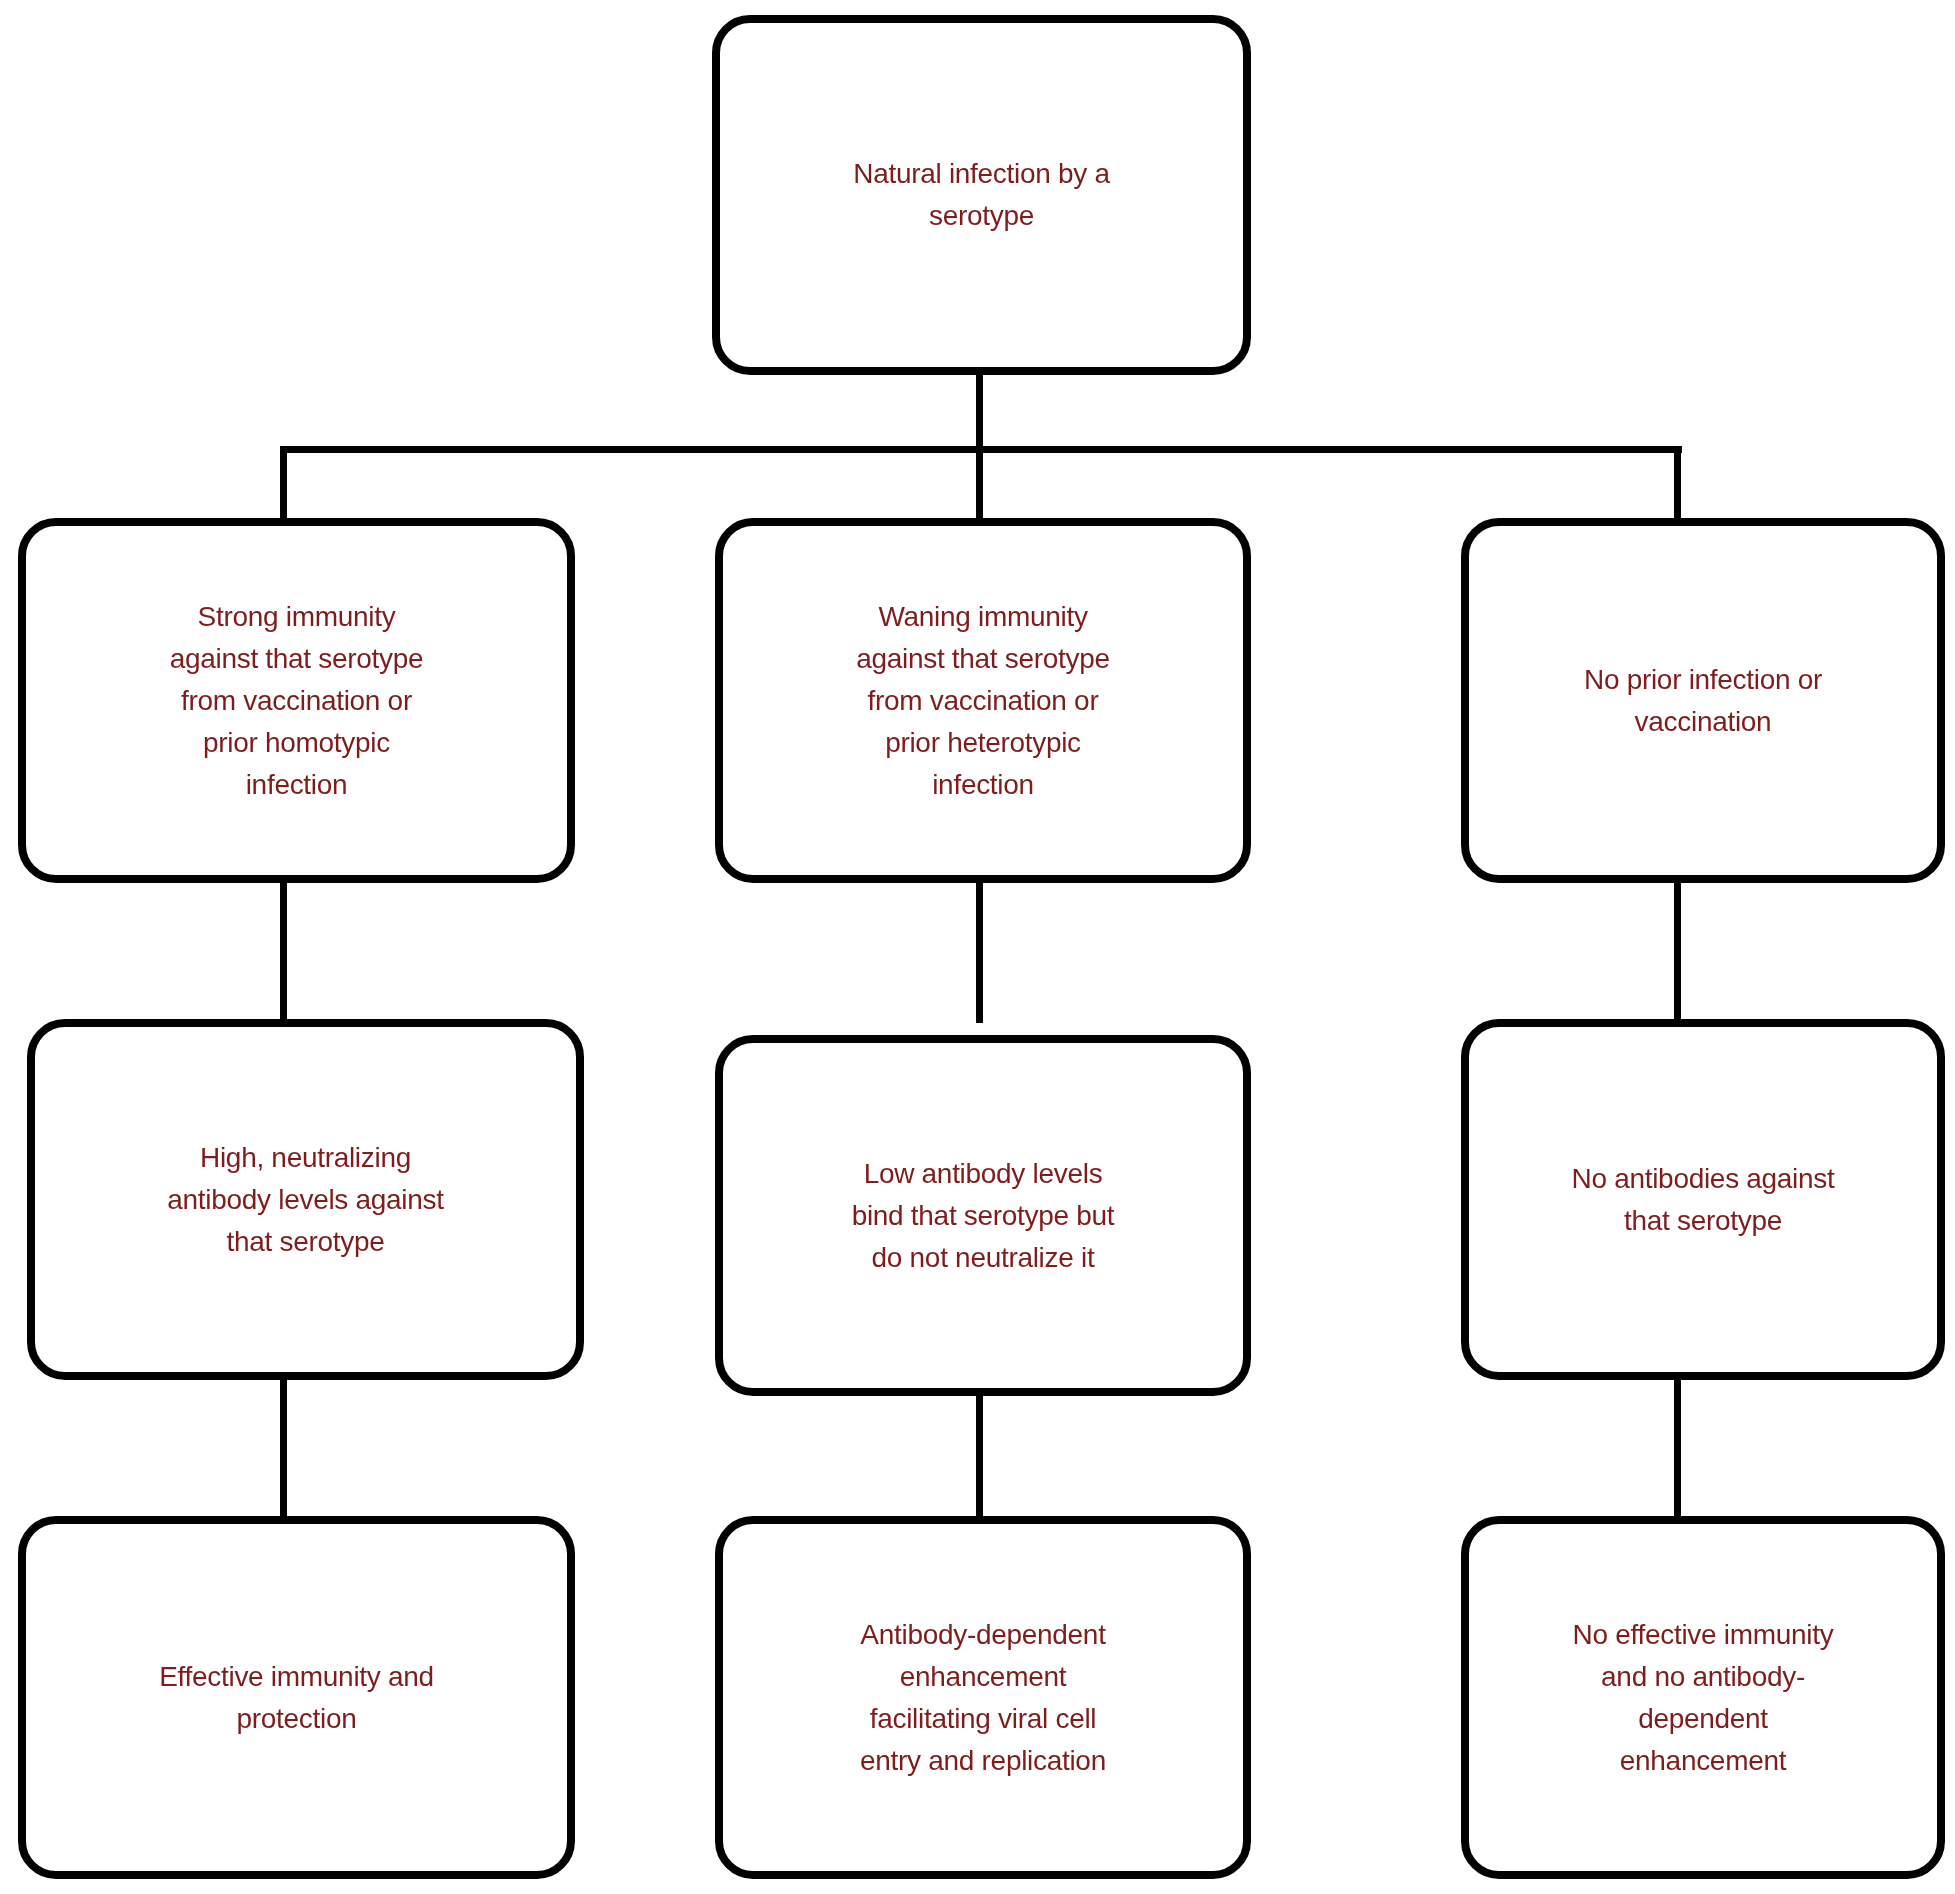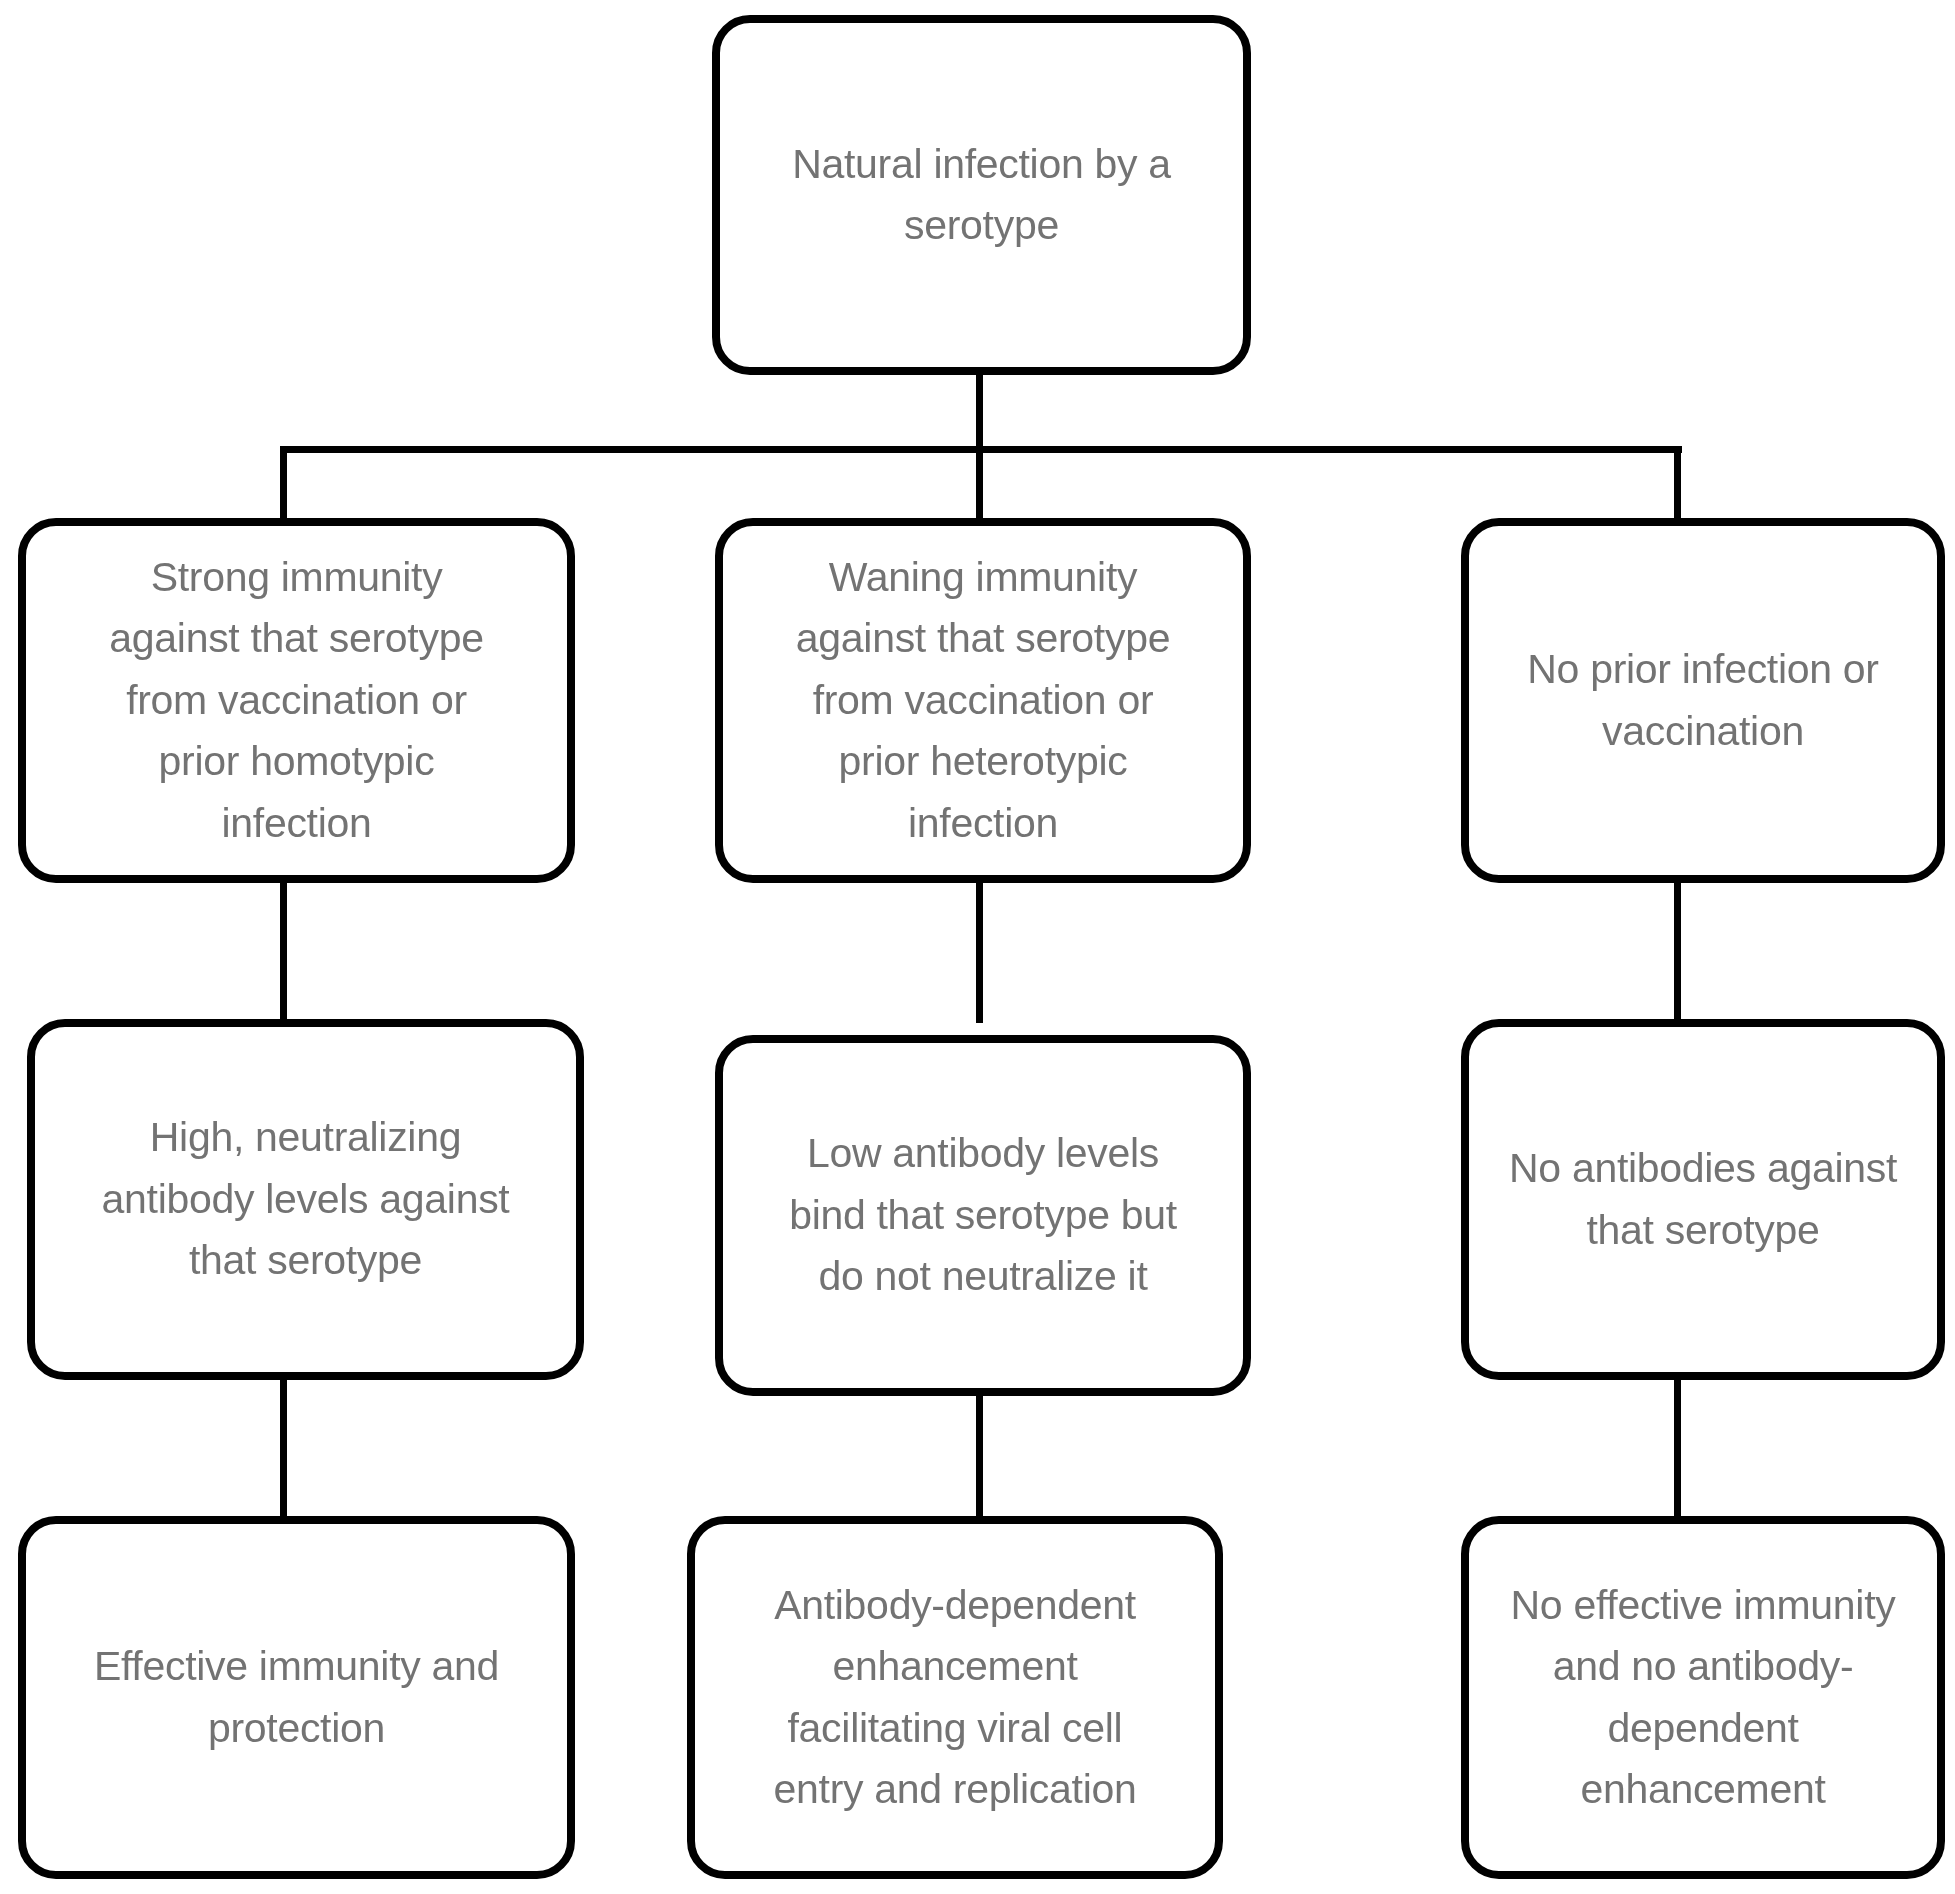--- a/index.html
+++ b/index.html
@@ -22,40 +22,40 @@
     border-radius: 38px;
     display: flex;
     align-items: center;
     justify-content: center;
     text-align: center;
     padding: 6px 7.3px;
     z-index: 2;
   }
   .node .txt {
     white-space: pre-line;
-    font-size: 41px;
+    font-size: 28px;
     line-height: 1.5;
-    color: #737373;
+    color: #7f1d1d;
     letter-spacing: -0.3px;
   }
   .conn {
     position: absolute;
     background: #000000;
     z-index: 1;
   }
   
   .box-root   { left: 712px; top: 15px;   width: 539px; height: 360px; }
   .box-l1     { left: 18px;   top: 518px;  width: 557px; height: 365px; }
   .box-m1     { left: 715px; top: 518px;  width: 536px; height: 365px; }
   .box-r1     { left: 1461px; top: 518px;  width: 484px; height: 365px; }
   .box-l2     { left: 18px;   top: 1019px; width: 557px; height: 361px; margin-left: 9px; }
   .box-m2     { left: 715px; top: 1019px; width: 536px; height: 361px; margin-top: 16px; }
   .box-r2     { left: 1461px; top: 1019px; width: 484px; height: 361px; }
   .box-l3     { left: 18px;   top: 1516px; width: 557px; height: 363px; }
-  .box-m3     { left: 687px; top: 1516px; width: 536px; height: 363px; }
+  .box-m3     { left: 715px; top: 1516px; width: 536px; height: 363px; }
   .box-r3     { left: 1461px; top: 1516px; width: 484px; height: 363px; }
   
   .c-root-stub  { left: 976px; top: 371px;  width: 7.3px;   height: 79px; }
   .c-horizontal { left: 280px;  top: 446px;  width: 1402px; height: 7.3px;  }
   .c-drop-left  { left: 280px;  top: 446px;  width: 7.3px;   height: 76px; }
   .c-drop-mid   { left: 976px; top: 446px;  width: 7.3px;   height: 76px; }
   .c-drop-right { left: 1674px; top: 446px;  width: 7.3px;   height: 76px; }
   .c-l-r1r2     { left: 280px;  top: 878px; width: 7.3px;   height: 145px; }
   .c-m-r1r2     { left: 976px; top: 878px; width: 7.3px;   height: 145px; }
   .c-r-r1r2     { left: 1674px; top: 878px; width: 7.3px;   height: 145px; }

